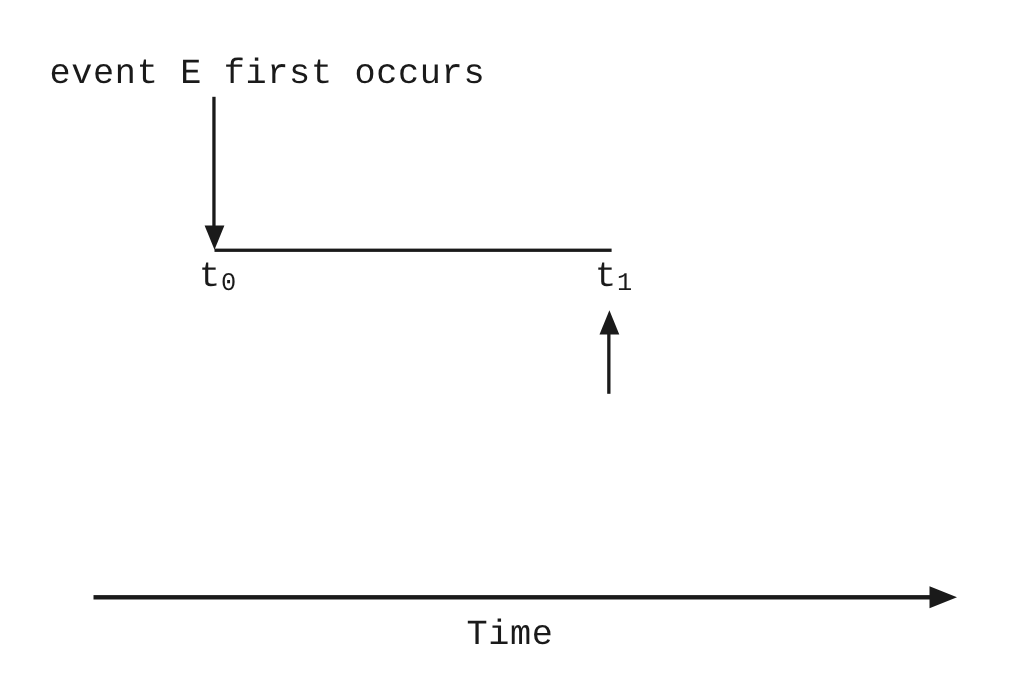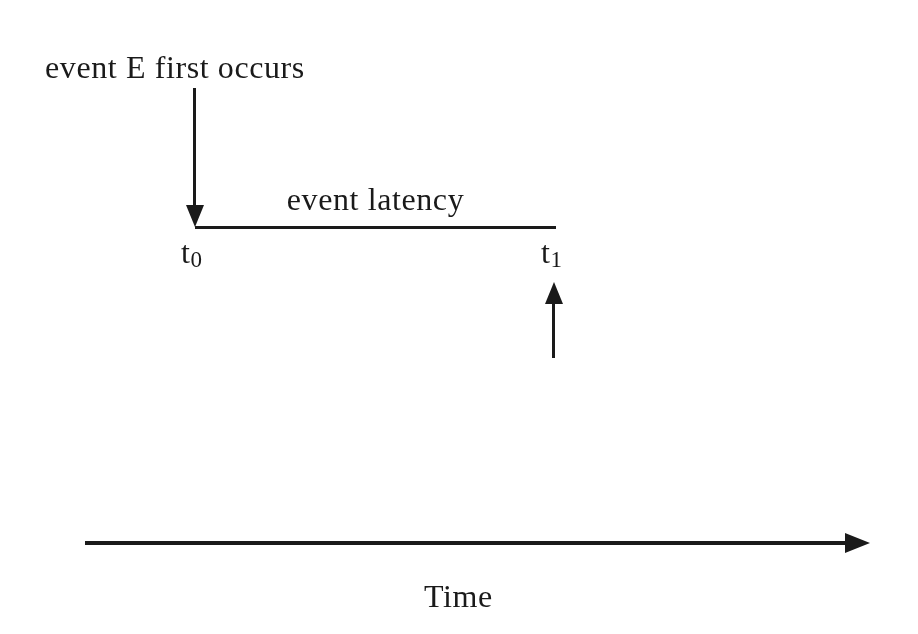--- a/index.html
+++ b/index.html
@@ -10,21 +10,21 @@
   html, body {
     width: 918px;
     height: 634px;
     background: var(--background, #fff);
     overflow: hidden;
   }
   .canvas {
     position: relative;
     width: 918px;
     height: 462px;
-    font-family: Liberation Serif, serif;
+    font-family: Liberation Mono, monospace;
     color: var(--ink, #1a1a1a);
     background: var(--background, #fff);
     border-radius: 13px;
   }
   .label {
     position: absolute;
     font-size: 32px;
     line-height: 1;
     letter-spacing: 0.6px;
     white-space: nowrap;
@@ -92,32 +92,31 @@
 
   <div class="label" style="left:45px; top:51px;">event E first occurs</div>
 
   <div>
     <div class="shaft-v" style="left:193px; top:88px; height:120px;"></div>
     <div class="head-down" style="left:186px; top:205px;"></div>
   </div>
 
   <div class="latency-line"></div>
 
-  <div class="label latency-caption">event latency</div>
 
   <div class="label" style="left:181px; top:236px;"><span>t</span><sub>0</sub></div>
 
   <div class="label" style="left:541px; top:236px;text-align:right;"><span>t</span><sub>1</sub></div>
 
   <div>
     <div class="head-up" style="left:545px; top:282px;"></div>
     <div class="shaft-v" style="left:552px; top:300px; height:58px;"></div>
   </div>
 
 
   <div>
     <div class="shaft-h" style="left:85px; top:541px; width:762px; height:4px;"></div>
     <div class="head-right" style="left:845px; top:533px;"></div>
   </div>
 
-  <div class="label" style="left:424px; top:580px;">Time</div>
+  <div class="label" style="left:424px; top:561px;">Time</div>
 
 </div>
 
 </body></html>

